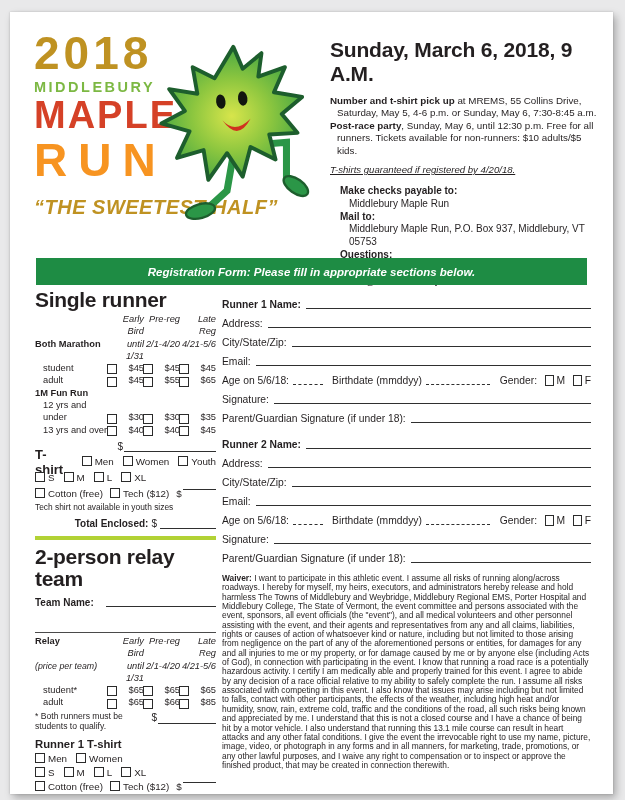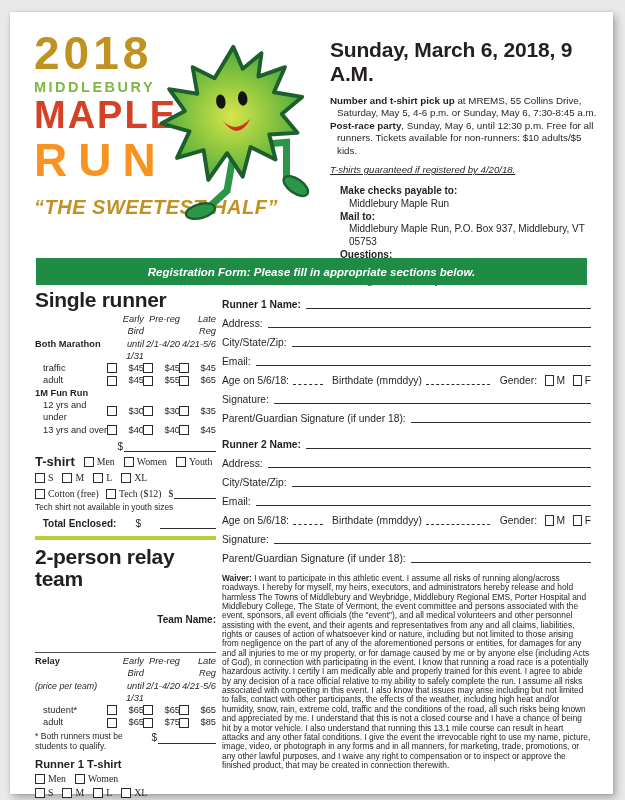--- a/index.html
+++ b/index.html
@@ -31,31 +31,31 @@
   .cb{width:8px;height:8px;border:1px solid #2b2b2b;background:#fff;display:inline-block;flex:none;}
   .blank{border-bottom:1px solid #2f2f2f;display:inline-block;height:1px;}
   .dblank{border-bottom:1px dashed #2f2f2f;display:inline-block;height:1px;margin-bottom:1px;}
   
   .lcol{position:absolute;left:25px;top:277px;width:181px;}
   .lcol h2{margin:0;font-size:21px;line-height:22px;letter-spacing:-.3px;}
   .grid4{display:grid;grid-template-columns:73px 36px 36px 36px;font-size:9.3px;line-height:12.3px;margin-top:2px;}
   .gh{font-style:italic;text-align:right;}
   .glabel{font-weight:bold;}
   .gsub{padding-left:8px;}
-  .gp{display:flex;justify-content:flex-end;align-items:center;gap:11px;}
+  .gp{display:flex;justify-content:flex-end;align-items:flex-end;gap:11px;}
   .mline{display:flex;justify-content:flex-end;align-items:flex-end;margin-top:3px;font-size:10px;height:13px;gap:1px;}
   .trow{display:flex;align-items:center;gap:9px;font-size:9.8px;margin-top:4px;height:12px;}
   .trow.tight{gap:7px;}
   .trow .ttl{font-size:13px;font-weight:bold;}
-  .opt{display:flex;align-items:flex-end;gap:3px;white-space:nowrap;font-family:Liberation Serif, serif;}
+  .opt{display:flex;align-items:flex-start;gap:3px;white-space:nowrap;}
   .small{font-size:8.4px;margin-top:2px;}
-  .tot{display:flex;justify-content:flex-end;align-items:flex-end;gap:19px;font-size:10px;margin-top:3px;height:14px;}
+  .tot{display:flex;justify-content:flex-end;align-items:flex-end;gap:3px;font-size:10px;margin-top:3px;height:14px;}
   .tot b{white-space:nowrap;}
   .divider{height:4px;background:#b2d235;margin:7px 0 6px;}
-  .team{display:flex;align-items:flex-end;gap:12px;font-size:10px;font-weight:bold;margin-top:24px;height:14px;flex-direction:column;}
+  .team{display:flex;align-items:flex-end;gap:12px;font-size:10px;font-weight:bold;margin-top:4px;height:14px;}
   .team .line{flex:1;border-bottom:1px solid #2f2f2f;margin-bottom:1px;}
   hr.sep{border:none;border-top:1px solid #4a4a4a;margin:24px 0 2px;}
   .fnrow{display:flex;margin-top:2px;font-size:8.6px;line-height:10.5px;}
   .fn{width:106px;}
   .fnrow .mline{flex:1;margin-top:0;align-items:flex-end;}
   .lcol h3{margin:6px 0 0;font-size:11.3px;line-height:12px;}
   .srow{display:flex;align-items:center;gap:9px;font-size:9.8px;margin-top:2.5px;height:11.5px;}
   .grow{flex:1;}
   
   .rcol{position:absolute;left:212px;top:279px;width:369px;font-size:10.3px;}
@@ -125,21 +125,21 @@
       <span></span>
       <span class="gh">Early Bird</span>
       <span class="gh">Pre-reg</span>
       <span class="gh">Late Reg</span>
 
       <span class="glabel">Both Marathon</span>
       <span class="gh">until 1/31</span>
       <span class="gh">2/1-4/20</span>
       <span class="gh">4/21-5/6</span>
 
-      <span class="gsub">traffic</span>
+      <span class="gsub">student</span>
       <span class="gp">
           <span class="cb"></span>
           <span>$45</span>
         </span>
       <span class="gp">
           <span class="cb"></span>
           <span>$45</span>
         </span>
       <span class="gp">
           <span class="cb"></span>
@@ -288,21 +288,21 @@
           <span>$65</span>
         </span>
 
       <span class="gsub">adult</span>
       <span class="gp">
           <span class="cb"></span>
           <span>$65</span>
         </span>
       <span class="gp">
           <span class="cb"></span>
-          <span>$75</span>
+          <span>$66</span>
         </span>
       <span class="gp">
           <span class="cb"></span>
           <span>$85</span>
         </span>
     </div>
 
     <div class="fnrow">
       <span class="fn"><span>* Both runners must be</span><br><span>students to qualify.</span></span>
       <span class="mline">

